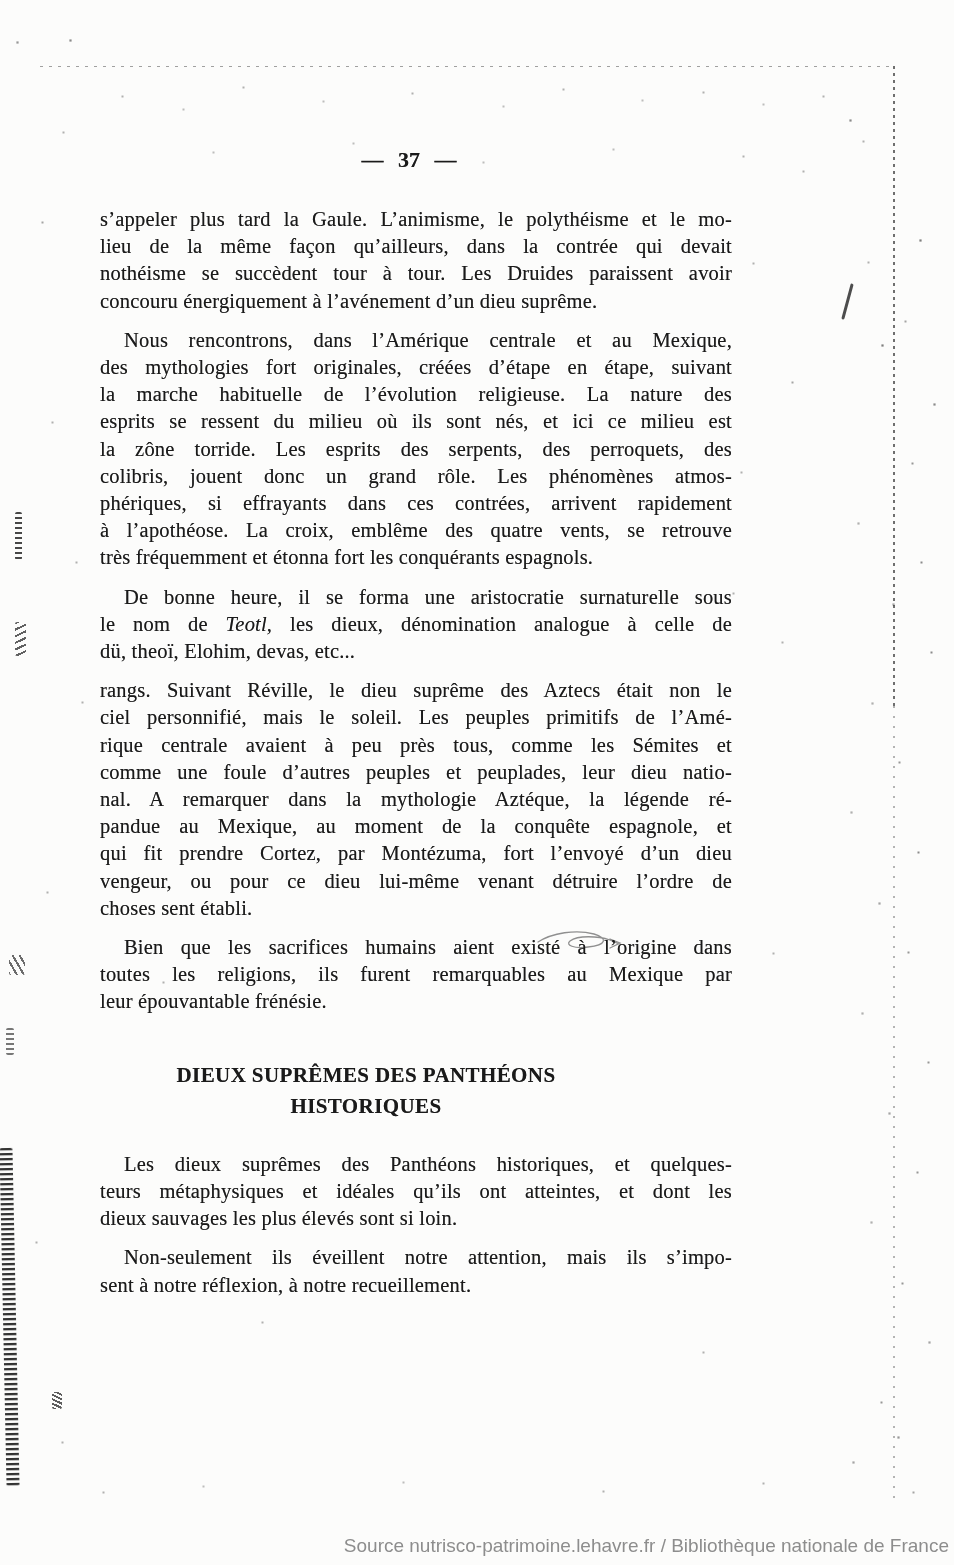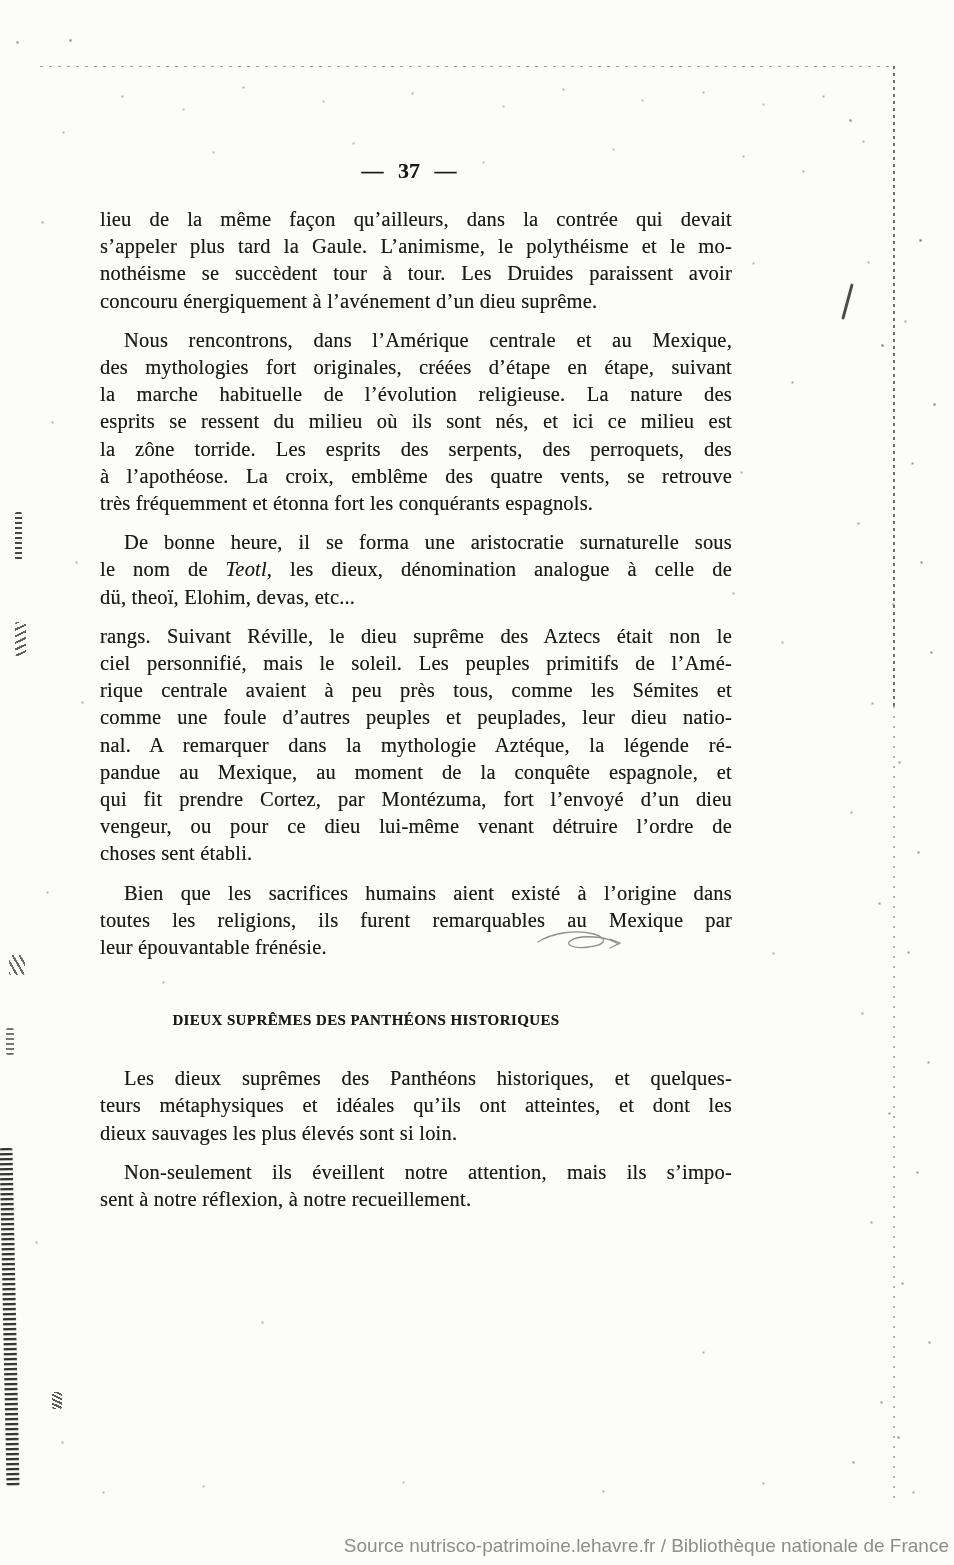--- a/index.html
+++ b/index.html
@@ -7,21 +7,21 @@
     width: 954px; height: 1565px;
     position: relative;
     overflow: hidden;
     background: var(--paper, #fcfcfb);
     font-family: "Liberation Serif", serif;
   }
 
   
   .page-number {
     position: absolute;
-    left: 100px; top: 158px; width: 632px;
+    left: 100px; top: 147px; width: 632px;
     text-align: center;
     margin: 0; padding-right: 14px; box-sizing: border-box;
     font-size: 22px; font-weight: bold;
     word-spacing: 9px;
     color: var(--ink, #1a1a1a);
     text-shadow: 0 0 .6px rgba(10,10,10,.55);
   }
   .body-text {
     position: absolute;
     left: 100px; top: 206px; width: 632px;
@@ -34,21 +34,21 @@
   .line {
     line-height: 27.2px;
     text-align: justify;
     text-align-last: justify;
   }
   .line.last { text-align-last: left; }
   .line.first-indent { text-indent: 24px; }
   .heading {
     margin: 44px 100px 29px 0;
     text-align: center;
-    font-size: 15px; font-weight: bold;
+    font-size: 21px; font-weight: bold;
     letter-spacing: .4px;
     line-height: 31px;
     color: var(--ink, #1a1a1a);
     text-shadow: 0 0 .6px rgba(10,10,10,.55);
   }
 
   
   .footer-credit {
     position: absolute;
     right: 5px; bottom: 8px;
@@ -163,31 +163,33 @@
 <div class="speckles"></div>
 <div class="squiggle">
   <svg width="92" height="32" viewBox="0 0 92 32">
     <path d="M4,16 C18,7 42,3 60,8 C74,12 73,19 54,21 C40,23 31,19 36,15 C44,9 64,10 76,14 L85,18 M76,13 L86,17 L76,22" fill="none" stroke="#8f8f8f" stroke-width="1.3" stroke-linecap="round"></path>
   </svg>
 </div>
 
 <div class="page-number">— 37 —</div>
 <div class="body-text">
     <div class="para">
+      <div class="line">s’appeler plus tard la Gaule. L’animisme, le polythéisme et le mo-</div>
       <div class="line">lieu de la même façon qu’ailleurs, dans la contrée qui devait</div>
-      <div class="line">s’appeler plus tard la Gaule. L’animisme, le polythéisme et le mo-</div>
       <div class="line">nothéisme se succèdent tour à tour. Les Druides paraissent avoir</div>
       <div class="line last">concouru énergiquement à l’avénement d’un dieu suprême.</div>
     </div>
     <div class="para">
       <div class="line first-indent">Nous rencontrons, dans l’Amérique centrale et au Mexique,</div>
       <div class="line">des mythologies fort originales, créées d’étape en étape, suivant</div>
       <div class="line">la marche habituelle de l’évolution religieuse. La nature des</div>
       <div class="line">esprits se ressent du milieu où ils sont nés, et ici ce milieu est</div>
       <div class="line">la zône torride. Les esprits des serpents, des perroquets, des</div>
+      <div class="line">colibris, jouent donc un grand rôle. Les phénomènes atmos-</div>
+      <div class="line">phériques, si effrayants dans ces contrées, arrivent rapidement</div>
       <div class="line">à l’apothéose. La croix, emblême des quatre vents, se retrouve</div>
       <div class="line last">très fréquemment et étonna fort les conquérants espagnols.</div>
     </div>
     <div class="para">
       <div class="line first-indent">De bonne heure, il se forma une aristocratie surnaturelle sous</div>
       <div class="line"><span>le nom de </span><i>Teotl,</i><span> les dieux, dénomination analogue à celle de</span></div>
       <div class="line last">dü, theoï, Elohim, devas, etc...</div>
     </div>
     <div class="para">
       <div class="line">rangs. Suivant Réville, le dieu suprême des Aztecs était non le</div>

